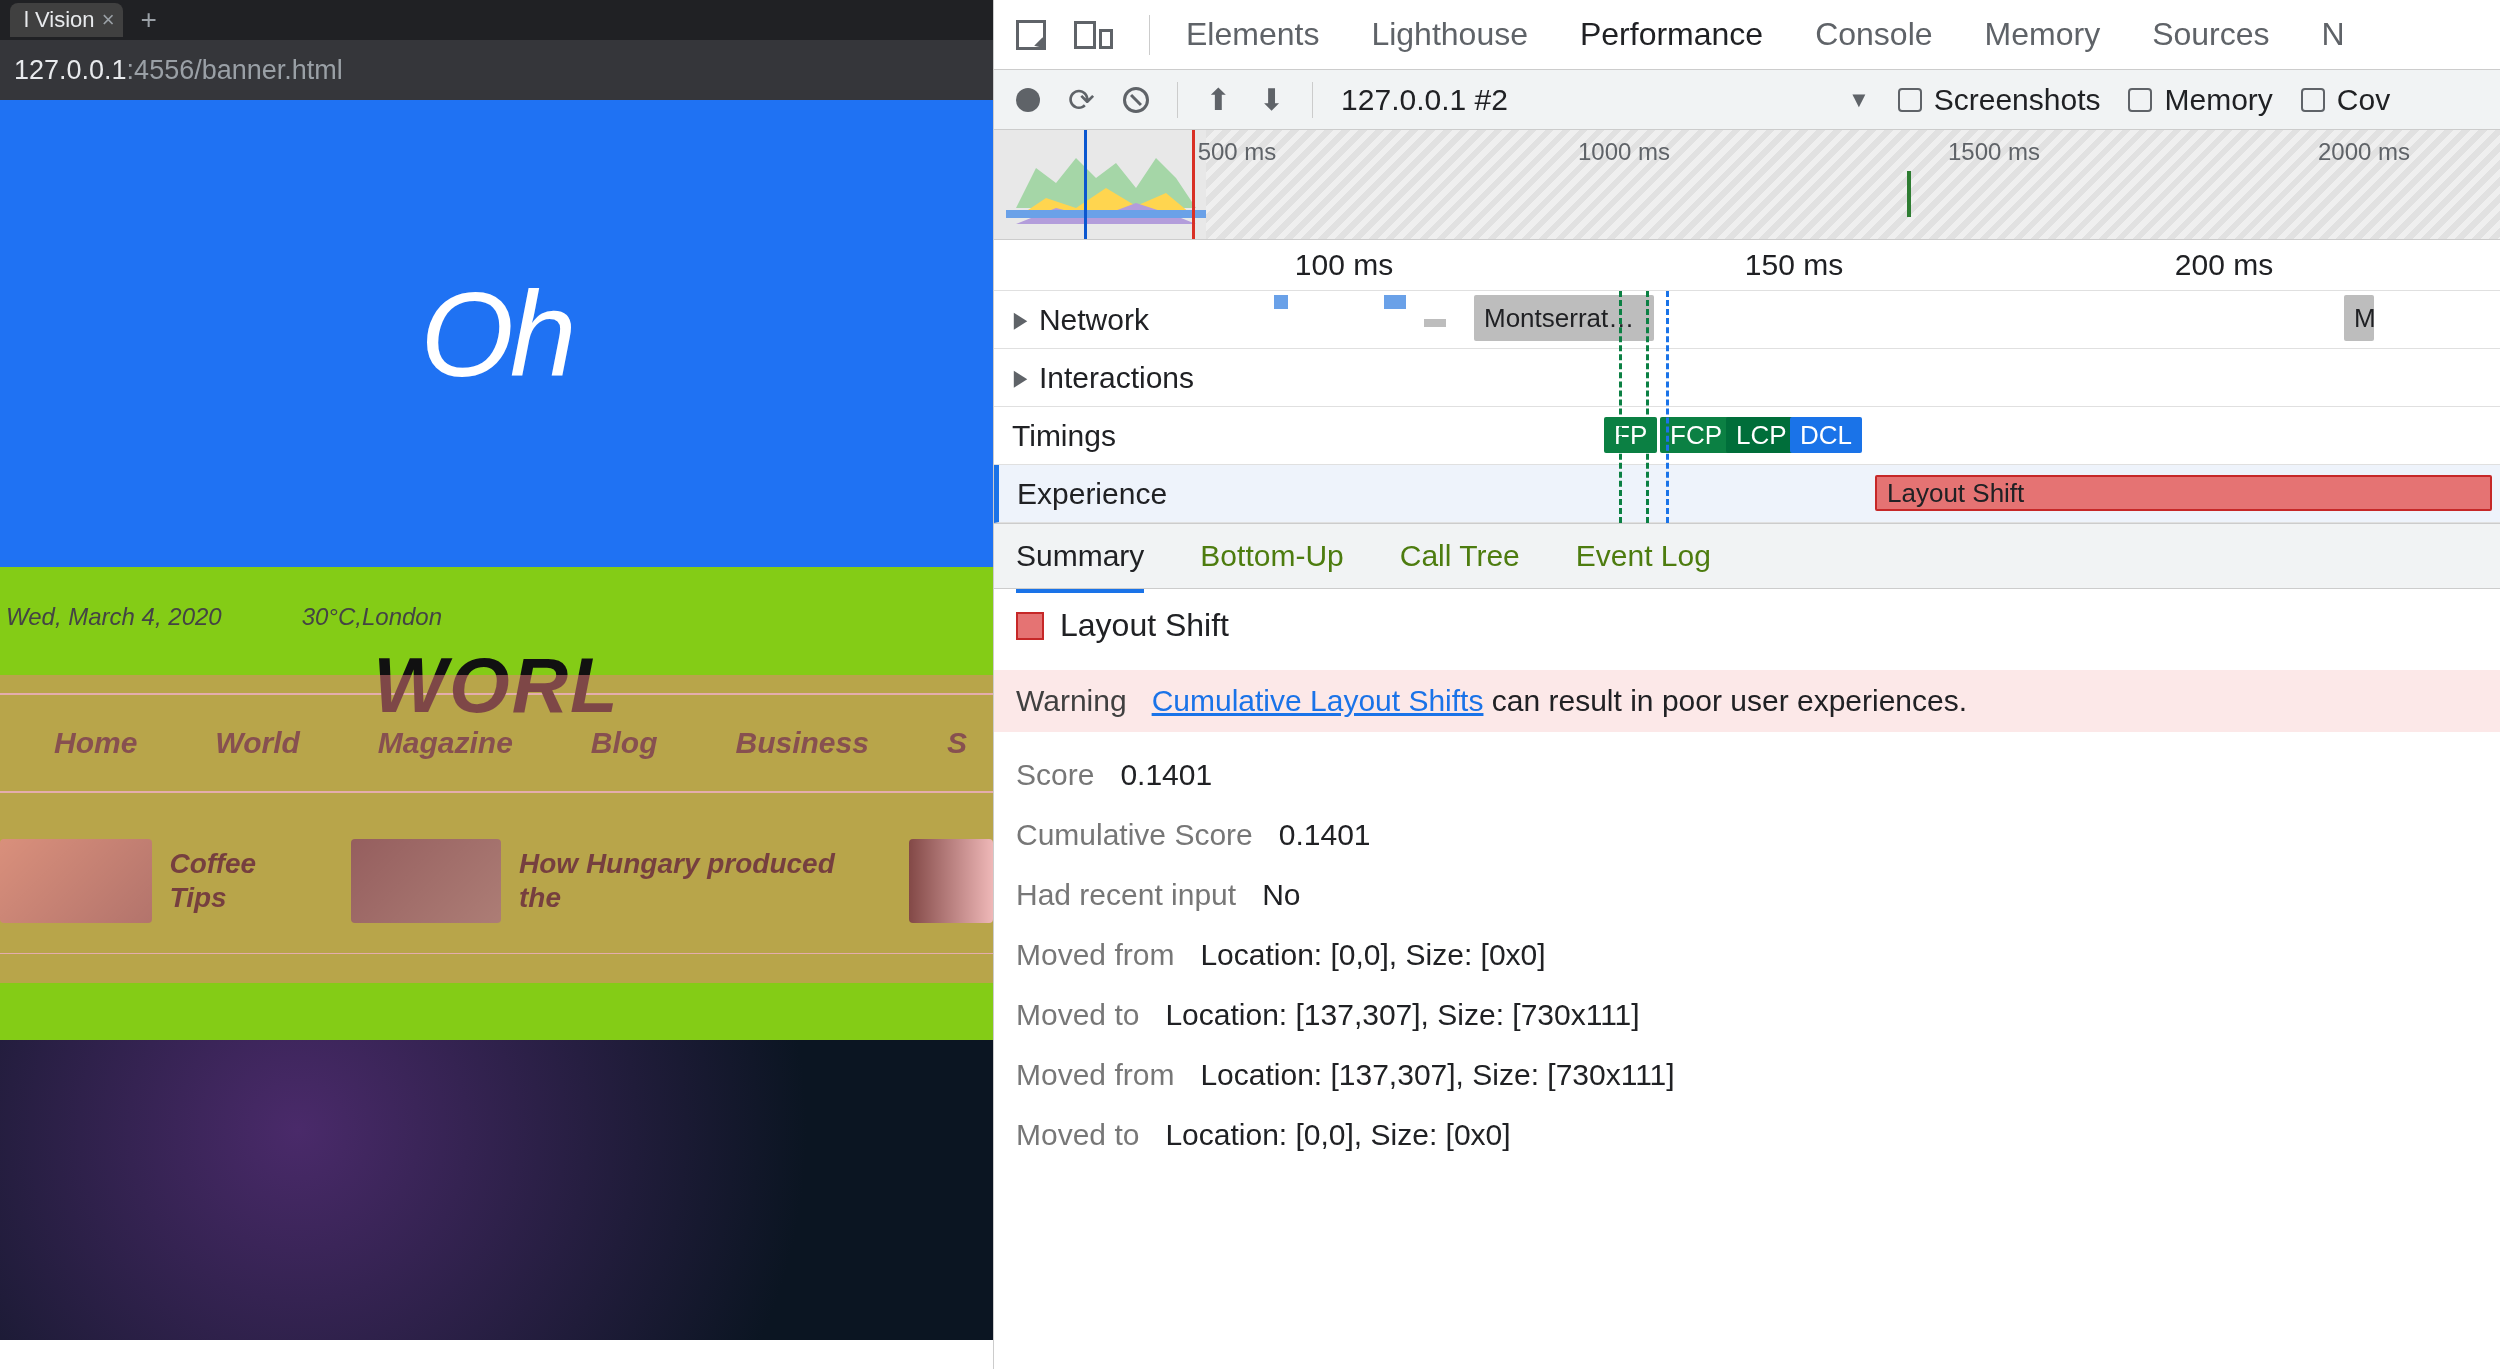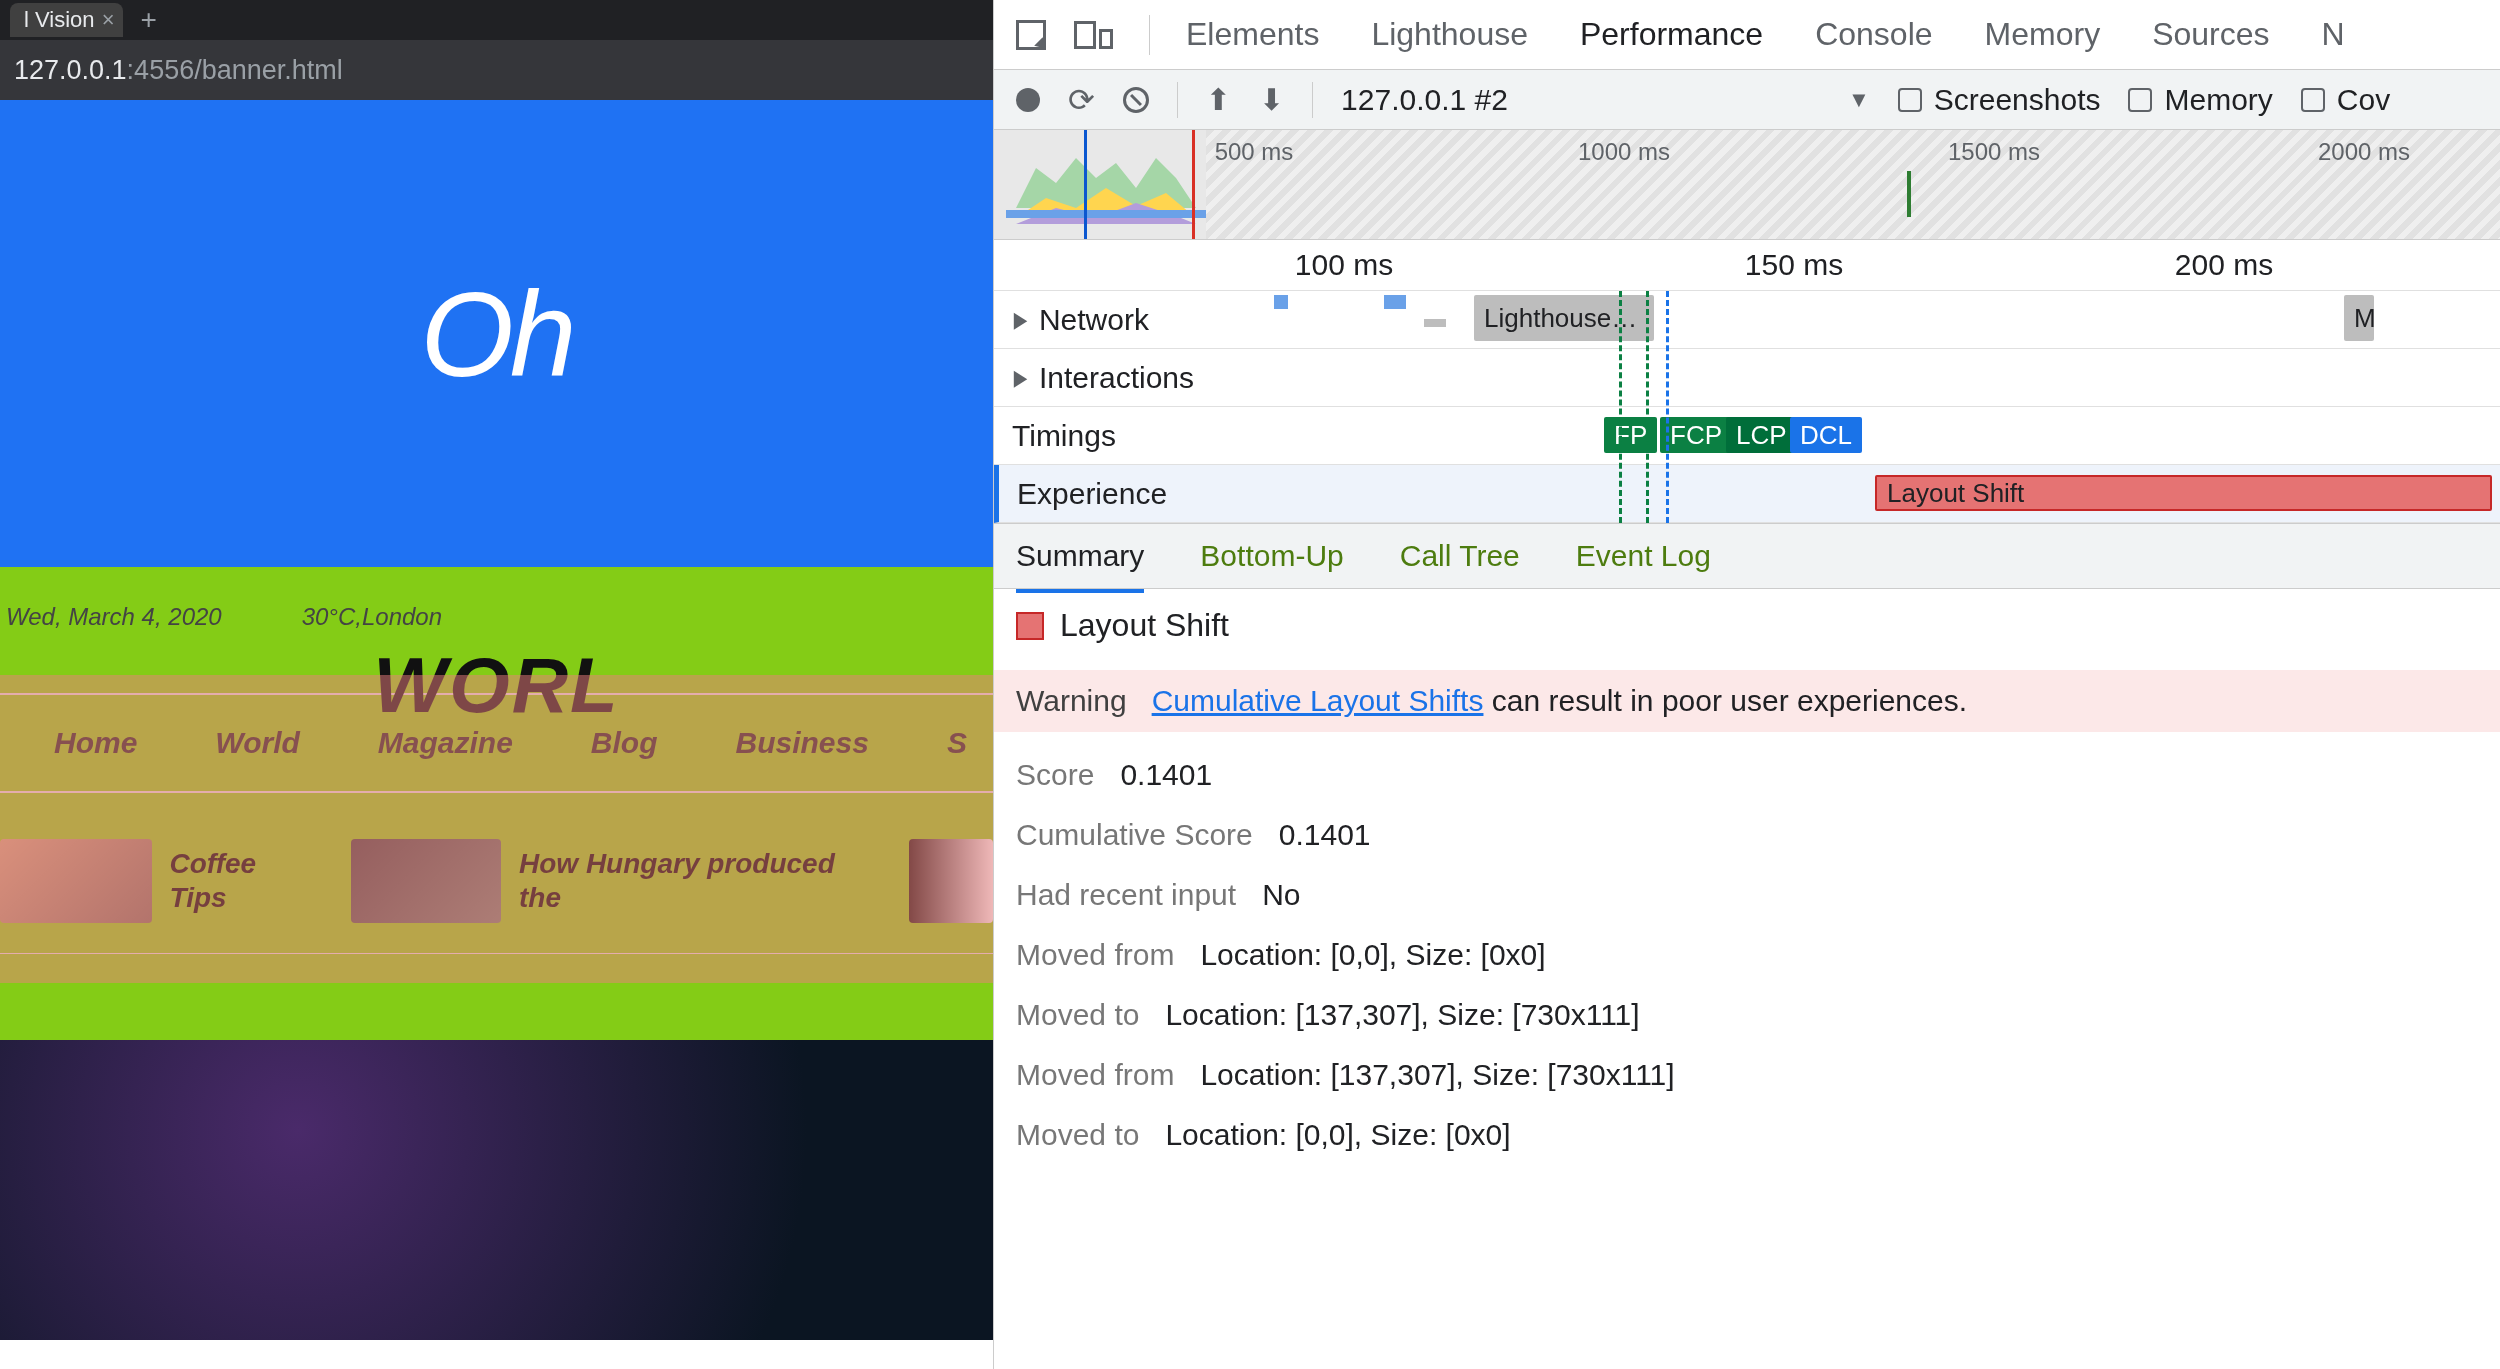--- a/index.html
+++ b/index.html
@@ -213,21 +213,21 @@
         </svg>
         <div class="bar"></div>
       </div>
       <div class="ov-sel">
           <span class="l"></span>
           <span class="r"></span>
         </div>
       <div class="diag"></div>
       <div class="ov-green"></div>
       <div class="ticks">
-        <span style="left:260px">500 ms</span>
+        <span style="left:243px">500 ms</span>
         <span style="left:630px">1000 ms</span>
         <span style="left:1000px">1500 ms</span>
         <span style="left:1370px">2000 ms</span>
       </div>
     </div>
 
     <div class="ruler">
       <span style="left:350px">100 ms</span>
       <span style="left:800px">150 ms</span>
       <span style="left:1230px">200 ms</span>
@@ -236,21 +236,21 @@
     <div class="tracks" style="position:relative;">
       <div class="track">
         <div class="lbl">
             <span class="caret">▶</span>
             <span>Network</span>
           </div>
         <div class="lane">
           <span class="tiny" style="left:0;width:14px;"></span>
           <span class="tiny" style="left:110px;width:22px;"></span>
           <span class="tiny" style="left:150px;width:22px;top:28px;height:8px;background:#bdbdbd;"></span>
-          <span class="chip net-chip">Lighthouse…</span>
+          <span class="chip net-chip">Montserrat…</span>
           <span class="chip" style="background:#bdbdbd;color:#202124;left:1070px;width:30px;top:4px;height:46px;">M</span>
         </div>
       </div>
       <div class="track">
         <div class="lbl">
             <span class="caret">▶</span>
             <span>Interactions</span>
           </div>
         <div class="lane"></div>
       </div>

